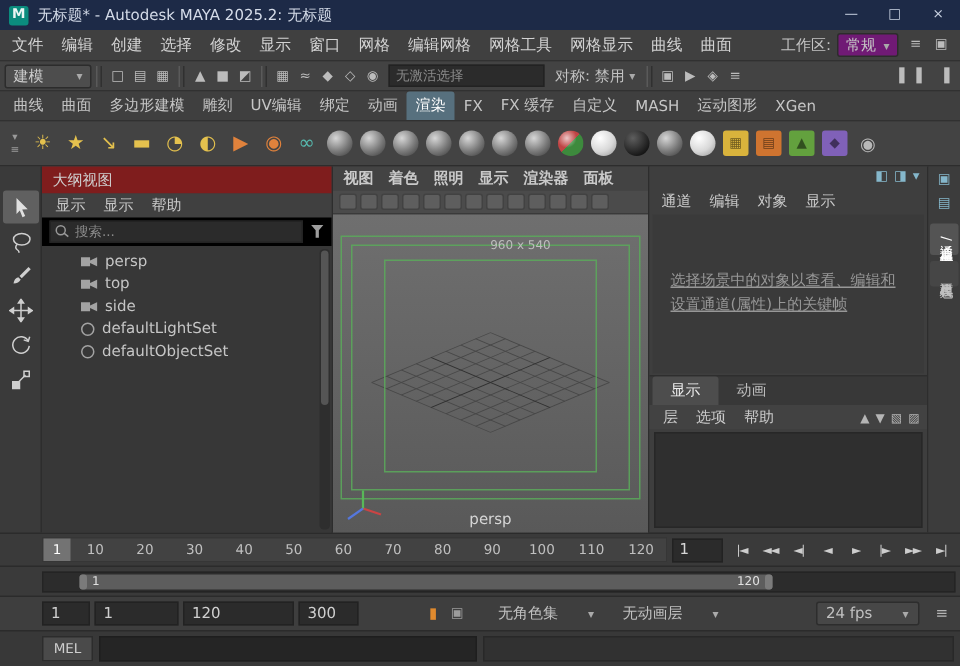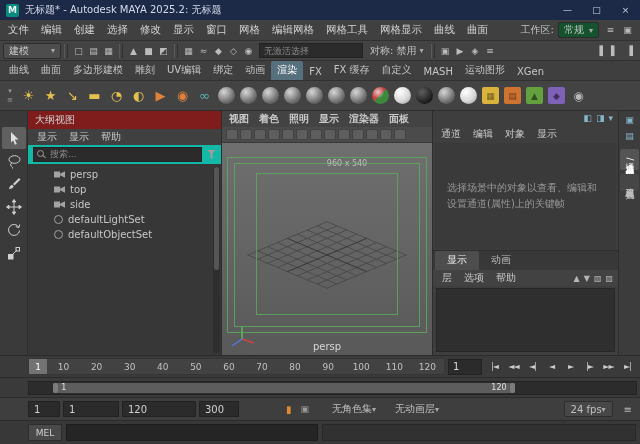--- a/index.html
+++ b/index.html
@@ -17,21 +17,21 @@
   .app-icon { width: 13px; height: 13px; background: #0b8c7e; color: #eaf6f4; font-size: 9px; font-weight: bold; display: flex; align-items: center; justify-content: center; border-radius: 2px; }
   .title-text { flex: 1; white-space: nowrap; overflow: hidden; }
   .win-btns { display: flex; height: 100%; }
   .win-btn { width: 29px; display: flex; align-items: center; justify-content: center; font-size: 9px; color: #c9d2e2; }
 
   
   .menubar { flex: 0 0 21px; background: #404040; border-bottom: 1px solid #313131; display: flex; align-items: center; padding: 0 2px; }
   .menus { display: flex; text-align: center; }
   .menu-item { padding: 2px 6px; font-size: 10.5px; color: #d2d2d2; white-space: nowrap; }
   .workspace { margin-left: auto; display: flex; align-items: center; gap: 4px; font-size: 10px; color: #c4c4c4; padding-right: 3px; }
-  .ws-select { height: 16px; background: #14532d; border: 1px solid #2c2c2c; border-radius: 2px; display: flex; align-items: center; gap: 5px; padding: 0 5px; }
+  .ws-select { height: 16px; background: #701a75; border: 1px solid #2c2c2c; border-radius: 2px; display: flex; align-items: center; gap: 5px; padding: 0 5px; }
   .caret { font-size: 8px; color: #aaa; }
   .mb-icons { display: flex; gap: 2px; }
 
   
   .statusline { flex: 0 0 20px; background: #434343; border-bottom: 1px solid #313131; display: flex; align-items: center; padding: 0 3px; font-size: 10px; }
   .menuset { height: 16px; min-width: 58px; background: #4d4d4d; border: 1px solid #2c2c2c; border-radius: 2px; display: flex; align-items: center; justify-content: space-between; gap: 4px; padding: 0 5px; }
   .sl-div { width: 4px; height: 14px; margin: 0 3px; border-left: 1px solid #5a5a5a; border-right: 1px solid #303030; }
   .sl-group { display: flex; }
   .sl-icon { width: 15px; height: 16px; display: flex; align-items: center; justify-content: center; color: #bcbcbc; font-size: 9px; }
   .sel-field { width: 104px; height: 15px; margin: 0 3px; background: #2b2b2b; border: 1px solid #222; color: #bbb; font-size: 9px; padding: 0 4px; font-family: inherit; }
@@ -61,21 +61,21 @@
   
   .main { flex: 1 1 auto; display: flex; min-height: 0; }
   .toolbox { flex: 0 0 28px; background: #3a3a3a; border-right: 1px solid #2d2d2d; display: flex; flex-direction: column; align-items: center; padding-top: 16px; gap: 1px; }
   .tool-btn { width: 24px; height: 22px; display: flex; align-items: center; justify-content: center; border-radius: 2px; }
   .tool-btn.active { background: #606060; }
 
   .outliner { flex: 0 0 194px; background: #3c3c3c; border-right: 1px solid #2d2d2d; display: flex; flex-direction: column; min-height: 0; }
   .panel-label { flex: 0 0 17px; background: #7f1d1d; font-size: 10px; color: #cfcfcf; padding: 2px 7px; }
   .pmenu-row { flex: 0 0 16px; display: flex; align-items: center; background: #404040; padding: 0 3px; }
   .pmenu-item { padding: 0 6px; font-size: 10px; color: #c9c9c9; white-space: nowrap; }
-  .outliner-search { flex: 0 0 19px; display: flex; align-items: center; gap: 5px; background: #14b8a6; padding: 1px 5px 2px; }
+  .outliner-search { flex: 0 0 19px; display: flex; align-items: center; gap: 5px; background: #000000; padding: 1px 5px 2px; }
   .search-box { position: relative; flex: 1; height: 15px; }
   .search-input { width: 100%; height: 15px; background: #2b2b2b; border: 1px solid #232323; color: #bbb; font-size: 9px; padding: 0 4px 0 16px; font-family: inherit; }
   .mag-icon { position: absolute; left: 4px; top: 3px; width: 7px; height: 7px; border: 1px solid #999; border-radius: 50%; }
   .mag-icon::after { content: ""; position: absolute; width: 4px; height: 1px; background: #999; right: -3px; bottom: -1px; transform: rotate(40deg); }
   .filter-icon { width: 9px; height: 9px; background: #9d9d9d; clip-path: polygon(0 0,100% 0,62% 45%,62% 100%,38% 100%,38% 45%); }
   .outliner-tree { flex: 1; background: #373737; position: relative; padding-top: 3px; overflow: hidden; }
   .tree-item { height: 15px; display: flex; align-items: center; gap: 5px; padding-left: 26px; font-size: 10px; color: #c6c6c6; }
   .oi-camera { width: 11px; height: 8px; background: #a3a3a3; clip-path: polygon(0 12%,55% 12%,55% 40%,100% 10%,100% 90%,55% 60%,55% 88%,0 88%); }
   .oi-set { width: 9px; height: 9px; border: 1px solid #a3a3a3; border-radius: 50%; }
   .vscroll { position: absolute; top: 2px; right: 1px; bottom: 2px; width: 7px; background: #2e2e2e; border-radius: 3px; }
@@ -94,21 +94,21 @@
   .gate3 { left: 34px; right: 34px; top: 30px; bottom: 40px; }
   .vp-res { position: absolute; top: 16px; left: 0; right: 0; text-align: center; font-size: 8px; color: #bdbdbd; padding-left: 40px; }
   .axis-gizmo { position: absolute; left: 7px;  bottom: 5px; }
   .vp-cam-label { position: absolute; bottom: 3px; left: 0; right: 0; text-align: center; font-size: 10px; color: #d6d6d6; }
 
   .right-panel { flex: 0 0 186px; background: #3e3e3e; border-right: 1px solid #2d2d2d; display: flex; flex-direction: column; min-height: 0; }
   .cb-header { flex: 0 0 15px; display: flex; justify-content: flex-end; align-items: center; gap: 4px; padding: 0 5px; }
   .cb-hicon { color: #85b7cb; font-size: 9px; line-height: 1; }
   .cb-menus { flex: 0 0 16px; display: flex; align-items: center; padding: 0 2px; }
   .cb-body { flex: 1 1 auto; background: #3a3a3a; margin: 1px 2px; display: flex; align-items: center; justify-content: center; padding: 0 12px; }
-  .cb-message { font-size: 10px; color: #979797; line-height: 1.6; }
+  .cb-message { font-size: 10px; color: #979797; line-height: 1.6; text-decoration: underline; }
   .layer-tabs { flex: 0 0 18px; display: flex; align-items: flex-end; background: #383838; padding: 0 2px; border-top: 1px solid #2e2e2e; }
   .layer-tab { padding: 2px 12px 3px; font-size: 10px; color: #bdbdbd; }
   .layer-tab.active { background: #4d4d4d; color: #eee; border-radius: 2px 2px 0 0; }
   .layer-menus { flex: 0 0 16px; display: flex; align-items: center; background: #424242; padding: 0 3px; }
   .lm-group { display: flex; }
   .lm-icons { margin-left: auto; display: flex; gap: 4px; padding-right: 2px; }
   .lm-icon { color: #b5b5b5; font-size: 8px; }
   .layer-list { flex: 0 0 64px; background: #2f2f2f; margin: 2px 3px 3px; border: 1px solid #272727; }
 
   .right-tabs { flex: 0 0 21px; background: #3c3c3c; display: flex; flex-direction: column; align-items: center; padding-top: 3px; }
@@ -132,21 +132,21 @@
   .range-bar { position: absolute; left: 4%; width: 76%; top: 1px; bottom: 1px; background: #5d5d5d; border-radius: 2px; display: flex; align-items: center; justify-content: space-between; font-size: 8px; color: #e0e0e0; padding: 0 8px; }
   .range-bar::before, .range-bar::after { content: ""; position: absolute; top: 0; bottom: 0; width: 5px; background: #7b7b7b; border-radius: 2px; }
   .range-bar::before { left: 0; } .range-bar::after { right: 0; }
 
   .playback-row { flex: 0 0 23px; display: flex; align-items: center; background: #3e3e3e; border-top: 1px solid #2b2b2b; padding: 0 4px 0 28px; font-size: 10px; gap: 3px; }
   .pb-fields { display: flex; gap: 3px; }
   .pb-field { height: 16px; background: #2b2b2b; border: 1px solid #222; color: #cfcfcf; display: flex; align-items: center; padding: 0 5px; font-size: 10px; }
   .w32 { width: 32px; } .w56 { width: 56px; } .w74 { width: 74px; } .w40 { width: 40px; }
   .pb-bookmark { margin-left: 44px; color: #e08a2e; font-size: 10px; }
   .pb-mute { color: #9c9c9c; font-size: 9px; margin-left: 6px; }
-  .pb-select { display: flex; align-items: center; gap: 0; color: #c0c0c0; white-space: nowrap; }
+  .pb-select { display: flex; align-items: center; gap: 20px; color: #c0c0c0; white-space: nowrap; }
   .cs-select { margin-left: 20px; } .al-select { margin-left: 16px; }
   .fps-select { margin-left: auto; background: #474747; border: 1px solid #2d2d2d; border-radius: 2px; height: 16px; padding: 0 6px; }
   .pb-prefs { margin: 0 4px 0 8px; color: #b5b5b5; font-size: 10px; }
 
   .command-row { flex: 0 0 24px; display: flex; align-items: center; background: #383838; border-top: 1px solid #2b2b2b; padding: 0 4px 0 28px; gap: 4px; }
   .mel-label { flex: 0 0 34px; height: 17px; background: #4a4a4a; border: 1px solid #2c2c2c; color: #cfcfcf; font-size: 9px; display: flex; align-items: center; justify-content: center; }
   .cmd-input { flex: 0 0 252px; height: 17px; background: #252525; border: 1px solid #1e1e1e; color: #ccc; font-family: inherit; font-size: 10px; padding: 0 4px; }
   .cmd-output { flex: 1; height: 17px; background: #313131; border: 1px solid #282828; }
 </style>
 </head>

